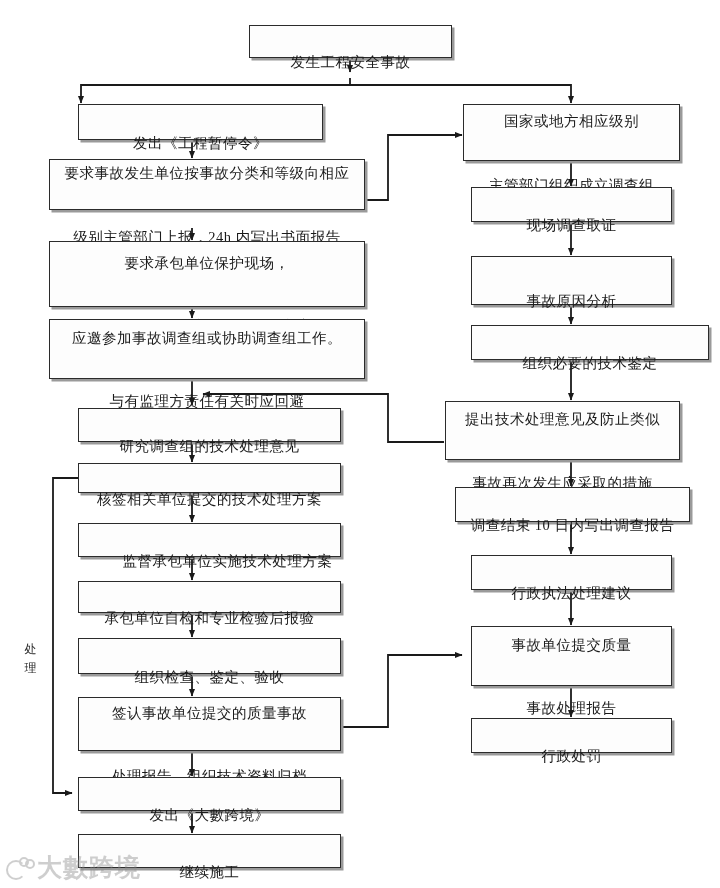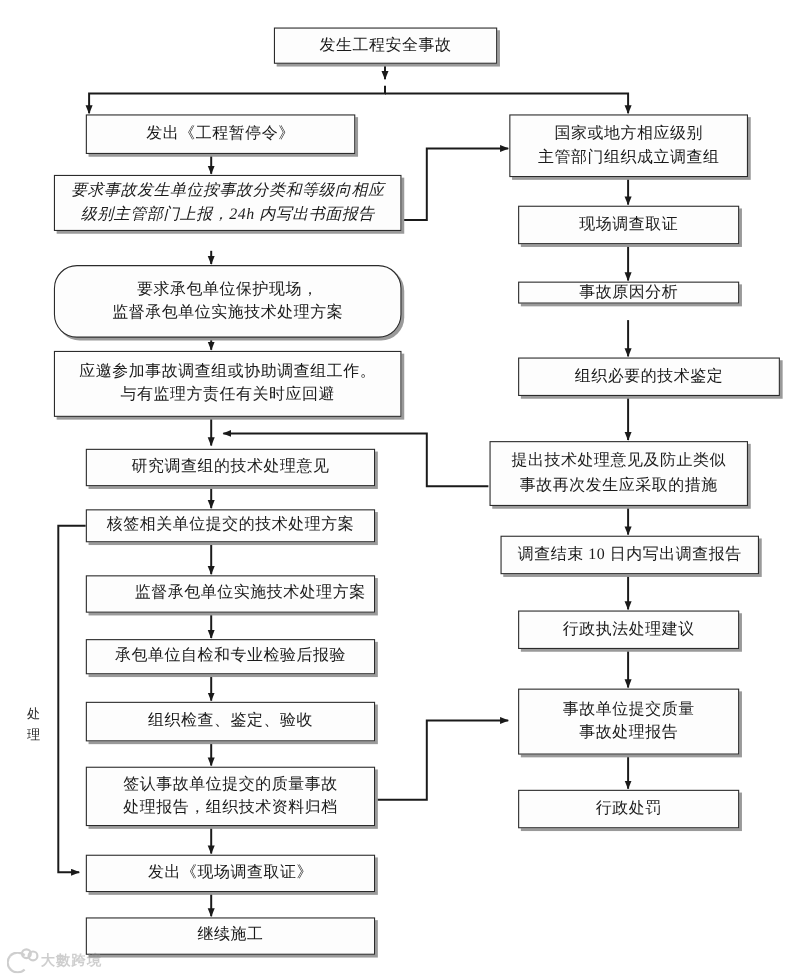--- a/index.html
+++ b/index.html
@@ -35,41 +35,41 @@
     flex-direction: column;
     align-items: center;
     justify-content: center;
     text-align: center;
     color: #1a1a1a;
     font-size: 14.5px;
     line-height: 1.45;
     letter-spacing: 0.5px;
     white-space: nowrap;
   }
-  .node .ln { display: block; }
+  .node .ln { display: block; margin-top: 42px; }
   .side-label {
     position: absolute;
     font-size: 12px;
     line-height: 1.55;
     color: #2a2a2a;
     letter-spacing: 1px;
     text-align: center;
     width: 22px;
   }
   .watermark {
     position: absolute;
     left: 6px;
     bottom: 4px;
     display: flex;
     align-items: center;
     gap: 5px;
     opacity: 0.42;
   }
   .watermark .wm-text {
-    font-size: 13px;
+    font-size: 25px;
     font-weight: bold;
     color: #8d8d8d;
     letter-spacing: 1px;
   }
   .wm-mark {
     width: 26px;
     height: 22px;
     position: relative;
   }
   .wm-mark .ring {
@@ -138,26 +138,26 @@
   </svg>
 
   <div class="node" style="left:249px;top:25px;width:203px;height:33px;">
     <span class="ln">发生工程安全事故</span>
   </div>
 
   <div class="node" style="left:78px;top:104px;width:245px;height:36px;">
     <span class="ln">发出《工程暂停令》</span>
   </div>
 
-  <div class="node" style="left:49px;top:159px;width:316px;height:51px;font-style:italic;">
+  <div class="node" style="left:49px;top:159px;width:316px;height:51px;">
     <span class="ln">要求事故发生单位按事故分类和等级向相应</span>
     <span class="ln">级别主管部门上报，24h 内写出书面报告</span>
   </div>
 
-  <div class="node" style="left:49px;top:241px;width:316px;height:66px;border-radius:21px;">
+  <div class="node" style="left:49px;top:241px;width:316px;height:66px;">
     <span class="ln">要求承包单位保护现场，</span>
     <span class="ln">监督承包单位实施技术处理方案</span>
   </div>
 
   <div class="node" style="left:49px;top:319px;width:316px;height:60px;">
     <span class="ln">应邀参加事故调查组或协助调查组工作。</span>
     <span class="ln">与有监理方责任有关时应回避</span>
   </div>
 
   <div class="node" style="left:78px;top:408px;width:263px;height:34px;">
@@ -179,37 +179,37 @@
   <div class="node" style="left:78px;top:638px;width:263px;height:36px;">
     <span class="ln">组织检查、鉴定、验收</span>
   </div>
 
   <div class="node" style="left:78px;top:697px;width:263px;height:54px;">
     <span class="ln">签认事故单位提交的质量事故</span>
     <span class="ln">处理报告，组织技术资料归档</span>
   </div>
 
   <div class="node" style="left:78px;top:777px;width:263px;height:34px;">
-    <span class="ln">发出《现场调查取证》</span>
+    <span class="ln">发出《大數跨境》</span>
   </div>
 
   <div class="node" style="left:78px;top:834px;width:263px;height:34px;">
     <span class="ln">继续施工</span>
   </div>
 
   <div class="node" style="left:463px;top:104px;width:217px;height:57px;">
     <span class="ln">国家或地方相应级别</span>
     <span class="ln">主管部门组织成立调查组</span>
   </div>
 
   <div class="node" style="left:471px;top:187px;width:201px;height:35px;">
     <span class="ln">现场调查取证</span>
   </div>
 
-  <div class="node" style="left:471px;top:256px;width:201px;height:20px;">
+  <div class="node" style="left:471px;top:256px;width:201px;height:49px;">
     <span class="ln">事故原因分析</span>
   </div>
 
   <div class="node" style="left:471px;top:325px;width:238px;height:35px;">
     <span class="ln">组织必要的技术鉴定</span>
   </div>
 
   <div class="node" style="left:445px;top:401px;width:235px;height:59px;">
     <span class="ln">提出技术处理意见及防止类似</span>
     <span class="ln">事故再次发生应采取的措施</span>

